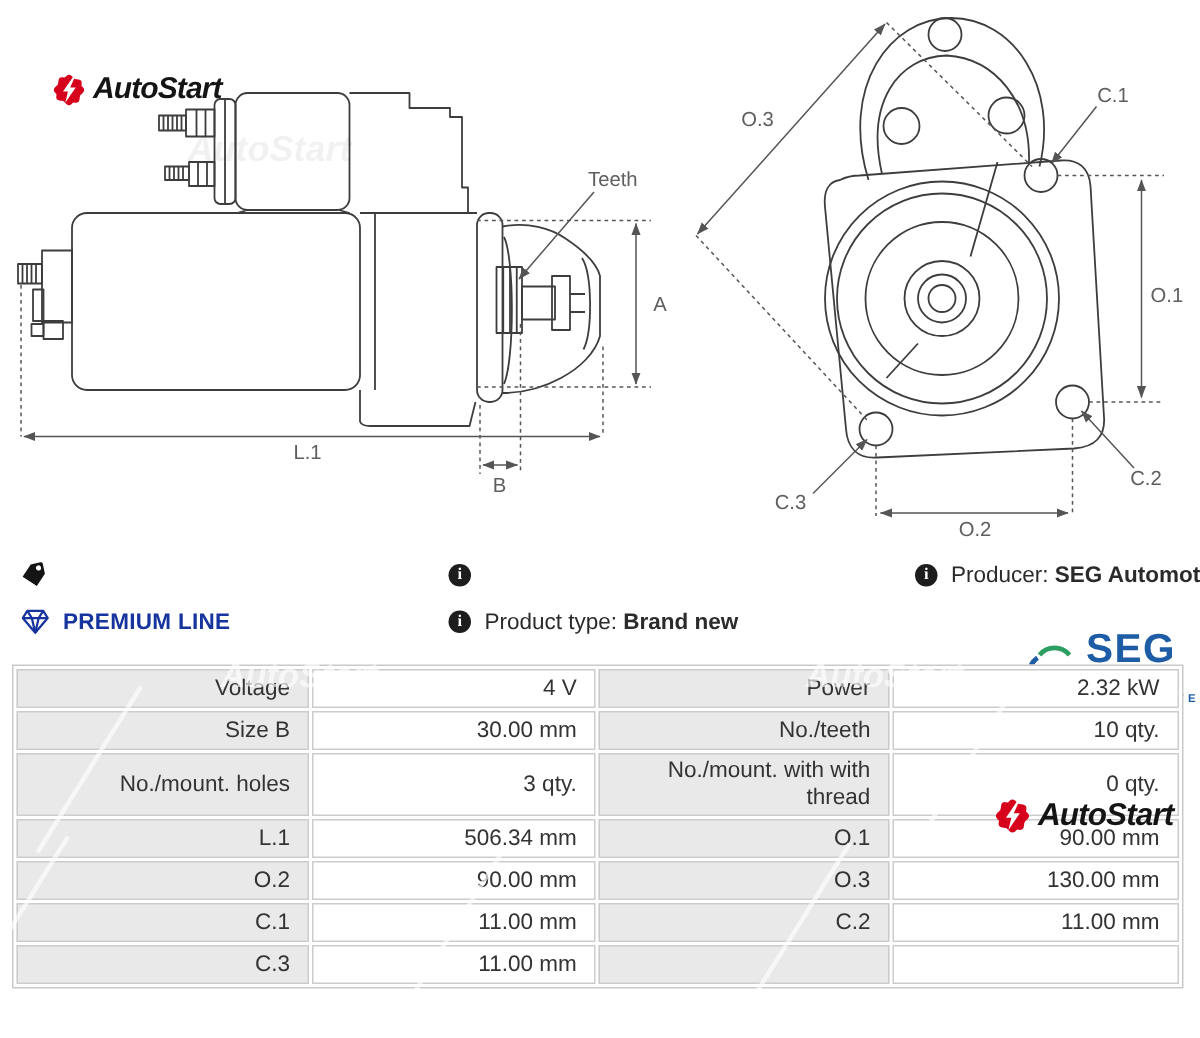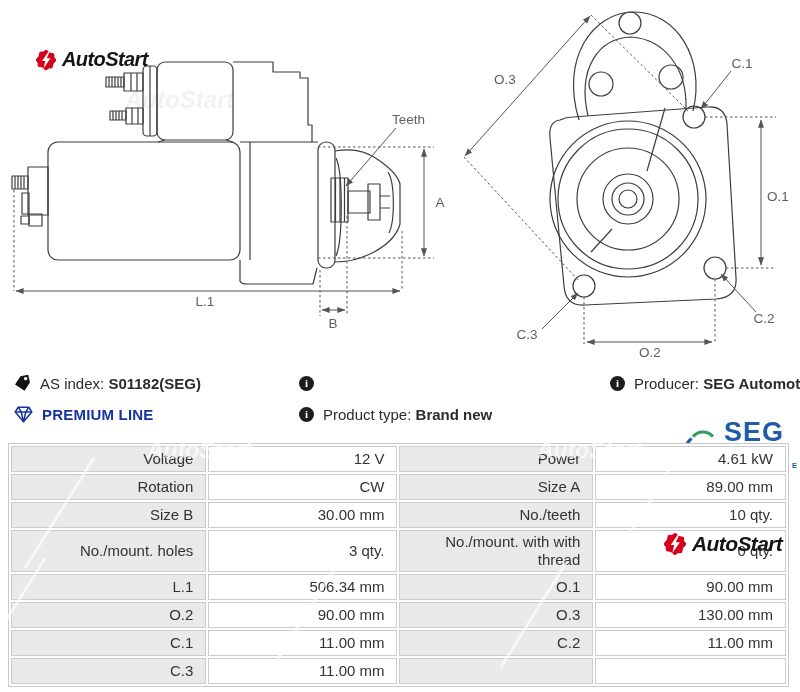--- a/index.html
+++ b/index.html
@@ -164,21 +164,20 @@
     </svg>
     <span class="txt">AutoStart</span>
   </div>
 
   <div class="info-col" style="left:14px;">
     <div class="info-line">
       <svg width="17" height="17" viewBox="0 0 17 17" style="transform:rotate(-12deg)">
         <path d="M8 1 H14.6 C15.4 1 16 1.6 16 2.4 V9 L9 16 L1 8 Z" fill="#141414"></path>
         <circle cx="12.6" cy="4.4" r="1.7" fill="#fff"></circle>
       </svg>
-      <span><span>AS index:</span>&nbsp;<span class="bold">S01182(SEG)</span></span>
     </div>
     <div class="info-line">
       <svg width="19" height="17" viewBox="0 0 19 17">
         <g fill="none" stroke="#16339e" stroke-width="1.5" stroke-linejoin="round">
           <path d="M4.2 1.2 H14.8 L17.8 6 L9.5 15.8 L1.2 6 Z"></path>
           <path d="M1.2 6 H17.8 M4.2 1.2 L7.2 6 L9.5 15.8 M14.8 1.2 L11.8 6 L9.5 15.8"></path>
         </g>
       </svg>
       <span class="premium">PREMIUM LINE</span>
     </div>
@@ -215,29 +214,23 @@
   <table id="specs">
     <colgroup>
         <col style="width:25.4%">
         <col style="width:24.6%">
         <col style="width:25.2%">
         <col style="width:24.8%">
       </colgroup>
     <tbody>
       <tr>
         <td class="lab">Voltage</td>
-        <td class="val">12 V</td>
+        <td class="val">4 V</td>
         <td class="lab">Power</td>
-        <td class="val">4.61 kW</td>
-      </tr>
-      <tr>
-        <td class="lab">Rotation</td>
-        <td class="val">CW</td>
-        <td class="lab">Size A</td>
-        <td class="val">89.00 mm</td>
+        <td class="val">2.32 kW</td>
       </tr>
       <tr>
         <td class="lab">Size B</td>
         <td class="val">30.00 mm</td>
         <td class="lab">No./teeth</td>
         <td class="val">10 qty.</td>
       </tr>
       <tr>
         <td class="lab">No./mount. holes</td>
         <td class="val">3 qty.</td>

